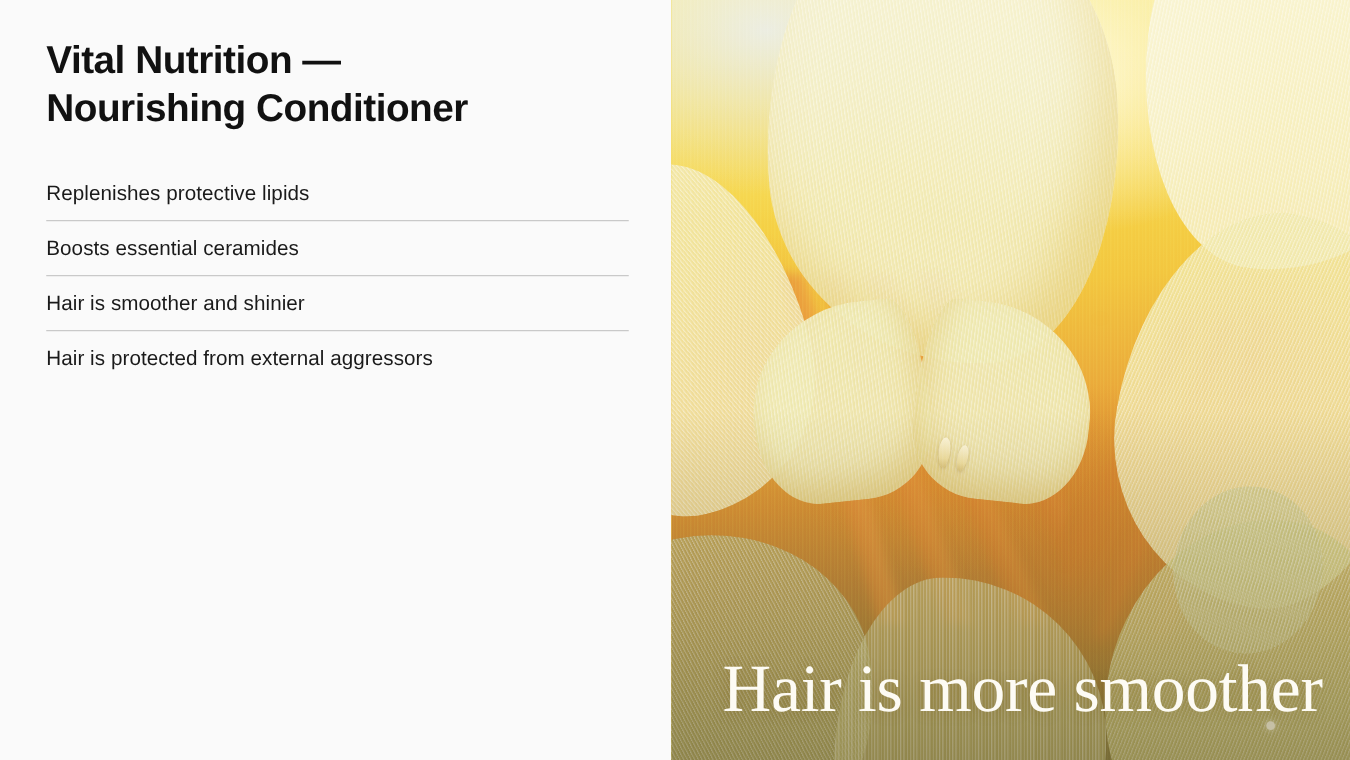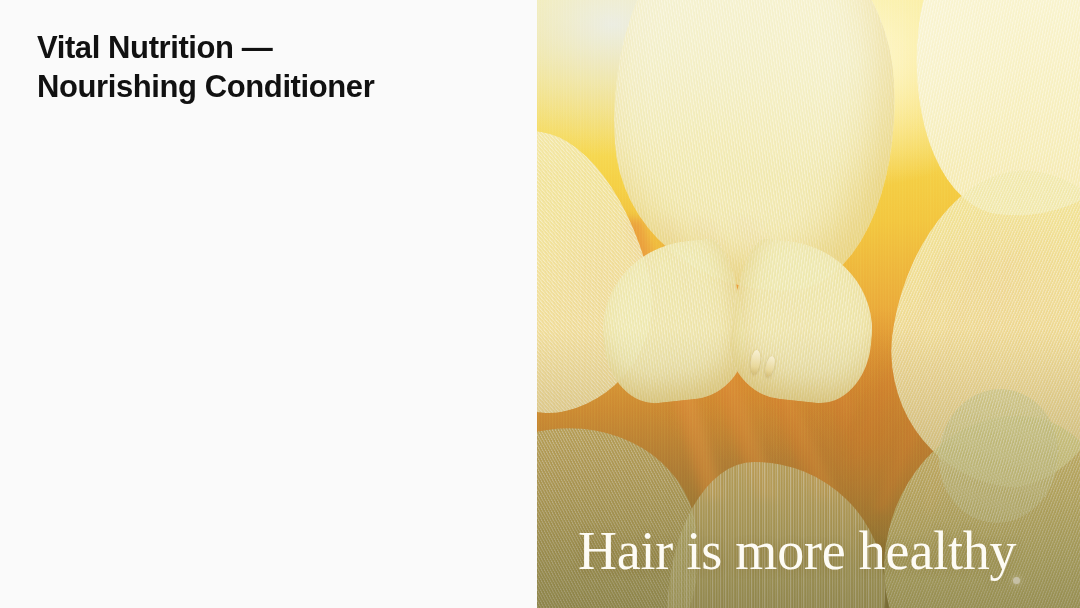--- a/index.html
+++ b/index.html
@@ -331,20 +331,34 @@
 </head>
 <body>
 
 <div class="slide">
 
   <section class="left-panel">
 
     <h1 class="headline">Vital Nutrition —
 Nourishing Conditioner</h1>
 
+    <ul class="benefit-list">
+      <li class="benefit-item">
+        <span class="benefit-text">Replenishes protective lipids</span>
+      </li>
+      <li class="benefit-item">
+        <span class="benefit-text">Boosts essential ceramides</span>
+      </li>
+      <li class="benefit-item">
+        <span class="benefit-text">Hair is smoother and shinier</span>
+      </li>
+      <li class="benefit-item">
+        <span class="benefit-text">Hair is protected from external aggressors</span>
+      </li>
+    </ul>
 
   </section>
 
   <section class="image-panel">
 
     <div class="petal-base"></div>
     <div class="warm-core"></div>
     <div class="stamens"></div>
     <div class="stamens-right"></div>
 
@@ -360,17 +374,17 @@
     <div class="petal petal-round-right"></div>
 
     <div class="anther"></div>
     <div class="anther b"></div>
     <div class="speck"></div>
 
     <div class="striation-overlay"></div>
     <div class="top-sheen"></div>
     <div class="bottom-shade"></div>
 
-    <p class="overlay-caption">Hair is more healthy</p>
+    <p class="overlay-caption">Hair is more smoother</p>
 
   </section>
 
 </div>
 
 </body></html>

